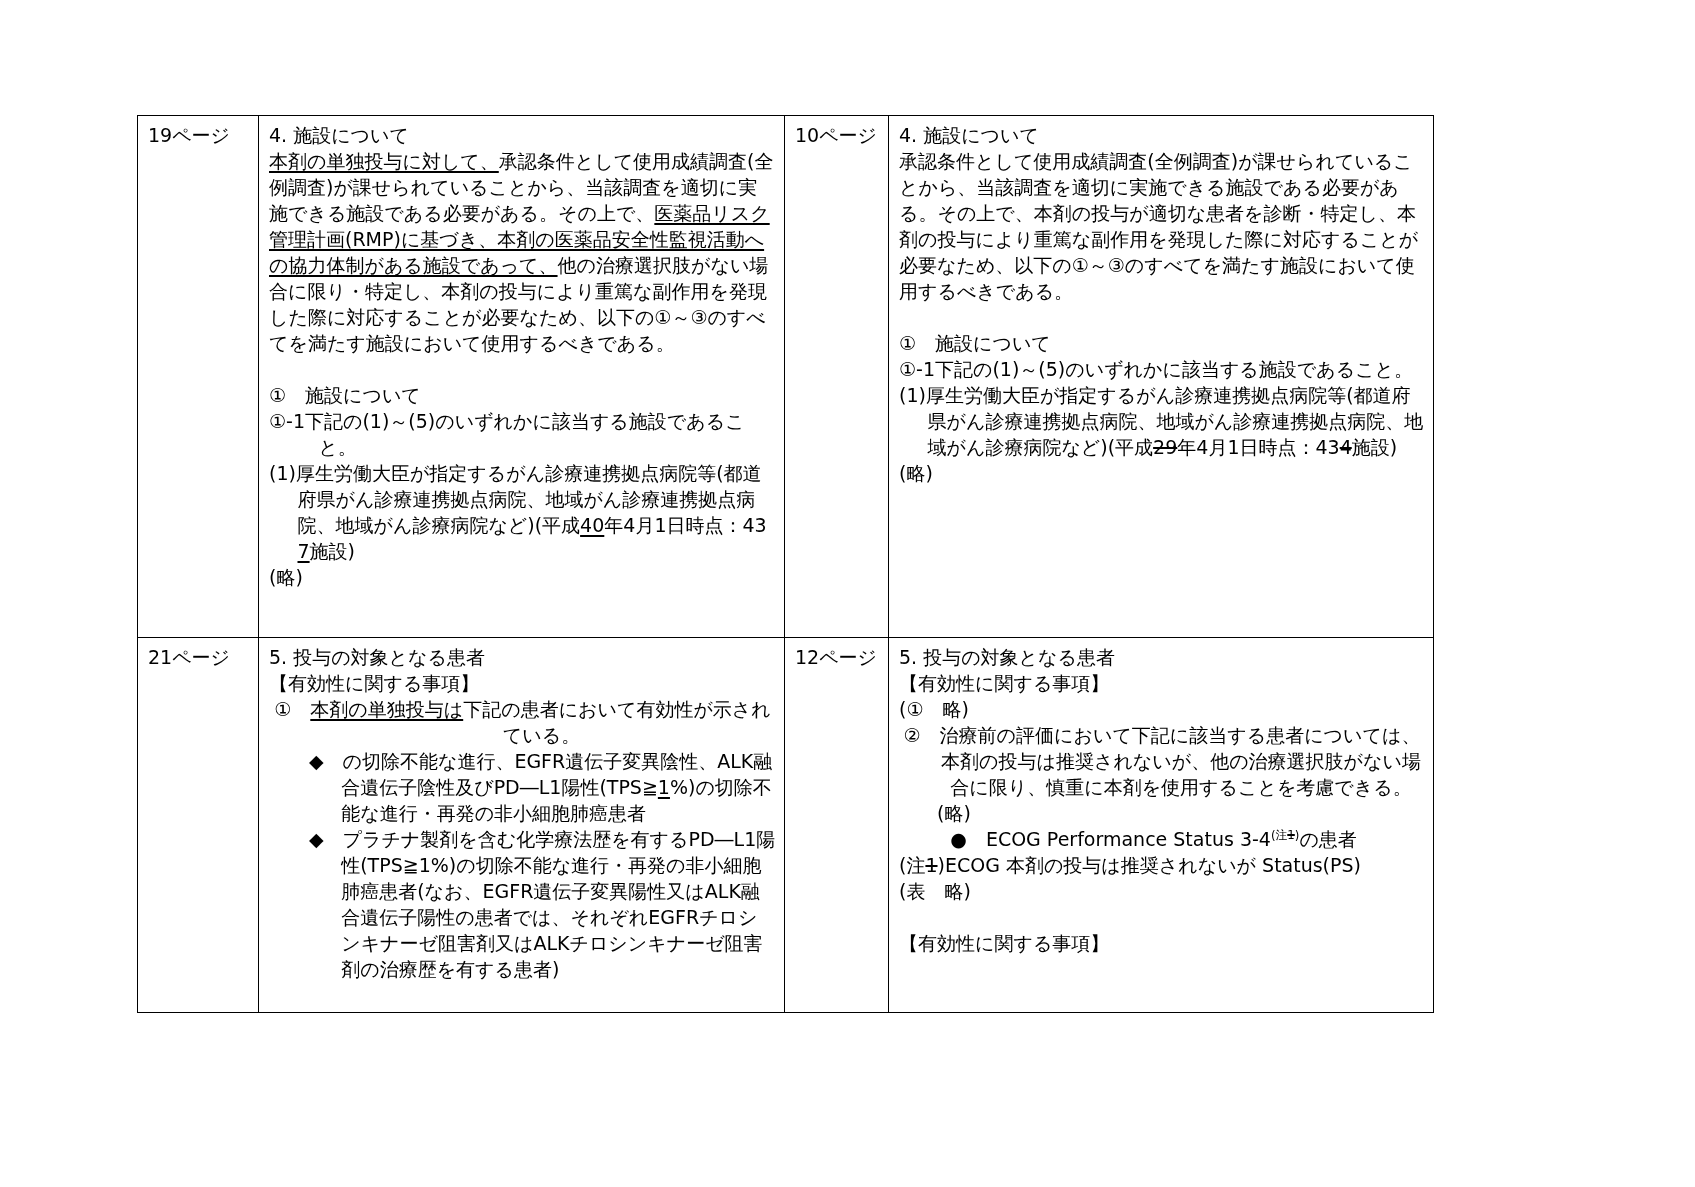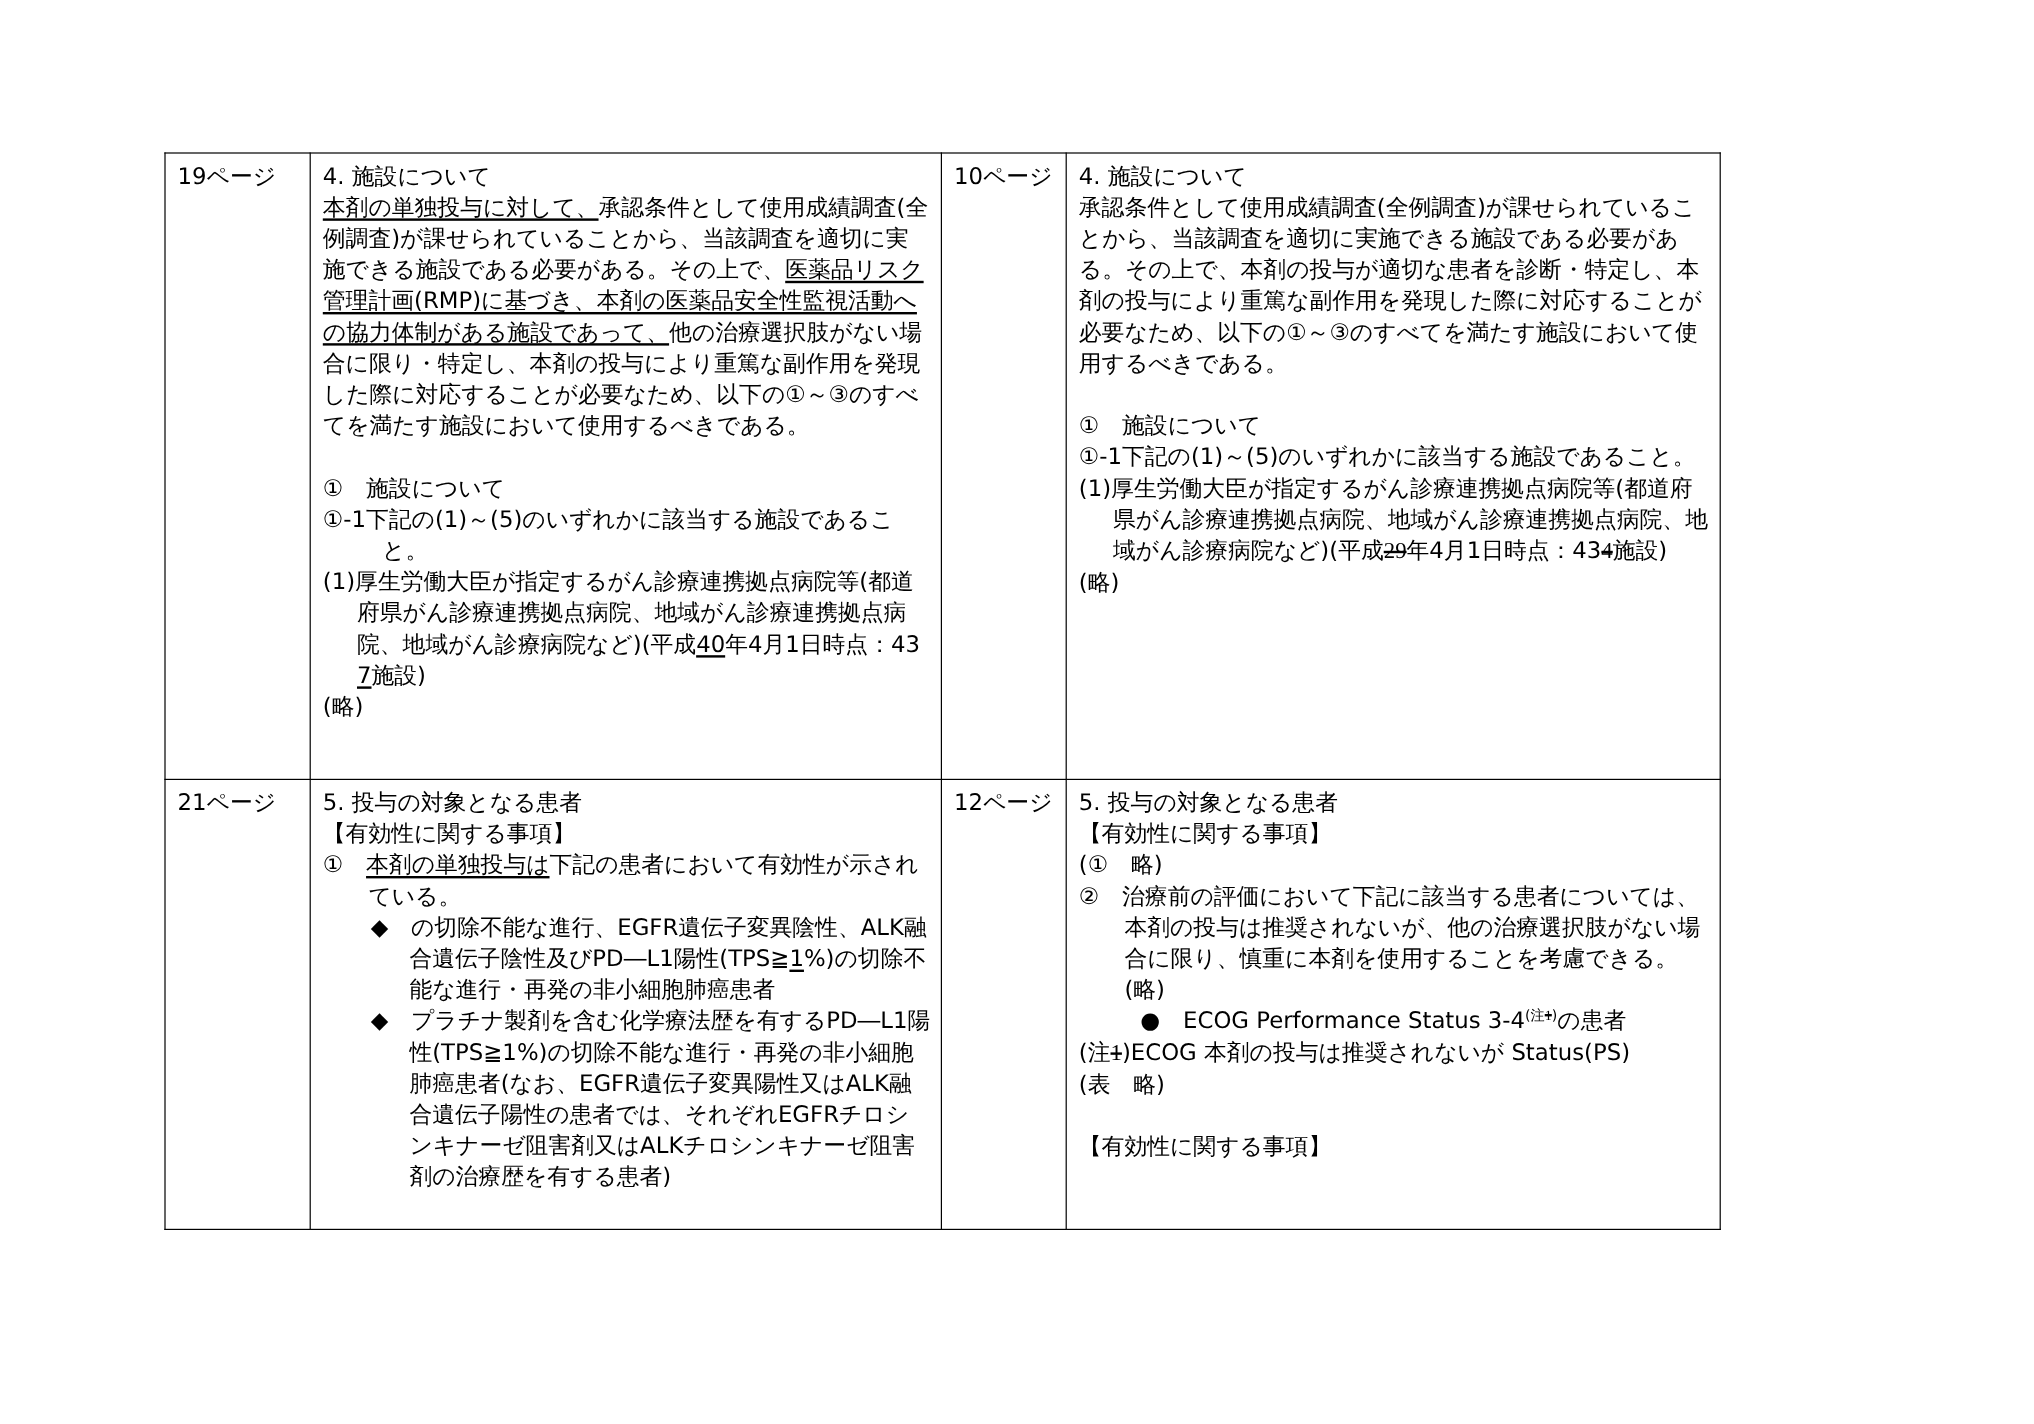--- a/index.html
+++ b/index.html
@@ -8,47 +8,46 @@
     font-family:"DejaVu Sans","Liberation Sans",sans-serif;
     color:#000;
     -webkit-font-smoothing:antialiased;
   }
   .sheet{position:relative;width:1695px;height:1187px;background:#ffffff;overflow:hidden;}
   table.cmp{
     position:absolute;left:137px;top:115px;
     width:1296px;
     border-collapse:collapse;table-layout:fixed;
     background:#fff;
-    margin-top:12px;
   }
   table.cmp td{
     border:1.5px solid #000;
     vertical-align:top;
     padding:6px 8px 10px 10px;
     font-size:19px;
     line-height:26px;
     word-break:break-all;
     overflow:hidden;
   }
   col.c-page{width:121px;}
   col.c-text{width:526px;}
   col.c-page2{width:104px;}
   col.c-text2{width:545px;}
   tr.r1 td{height:505px;}
   tr.r2 td{height:358px;}
   .pagecell{white-space:nowrap;}
   .para{min-height:26px;}
   .hang15{padding-left:1.5em;text-indent:-1.5em;}
-  .hang2{padding-left:2em;text-indent:-2em;}
+  .hang2{padding-left:2em;text-indent:-2em;text-align:center;}
   .hang25{padding-left:2.6em;text-indent:-2.6em;}
   .ind2{margin-left:2em;}
   .bullet{margin-left:2.1em;padding-left:1.7em;text-indent:-1.7em;}
   .bullet2{margin-left:2.7em;padding-left:1.5em;text-indent:-1.5em;}
   .u{text-decoration:underline;text-underline-offset:3px;text-decoration-thickness:1.5px;}
-  .strike{text-decoration:line-through;text-decoration-thickness:1.5px;font-family:Liberation Serif, serif;}
+  .strike{text-decoration:line-through;text-decoration-thickness:1.5px;}
   .sup{vertical-align:super;font-size:0.62em;line-height:0;}
 </style>
 </head>
 <body>
 
 <div class="sheet">
   <table class="cmp">
     <colgroup>
       <col class="c-page">
         <col class="c-text">

